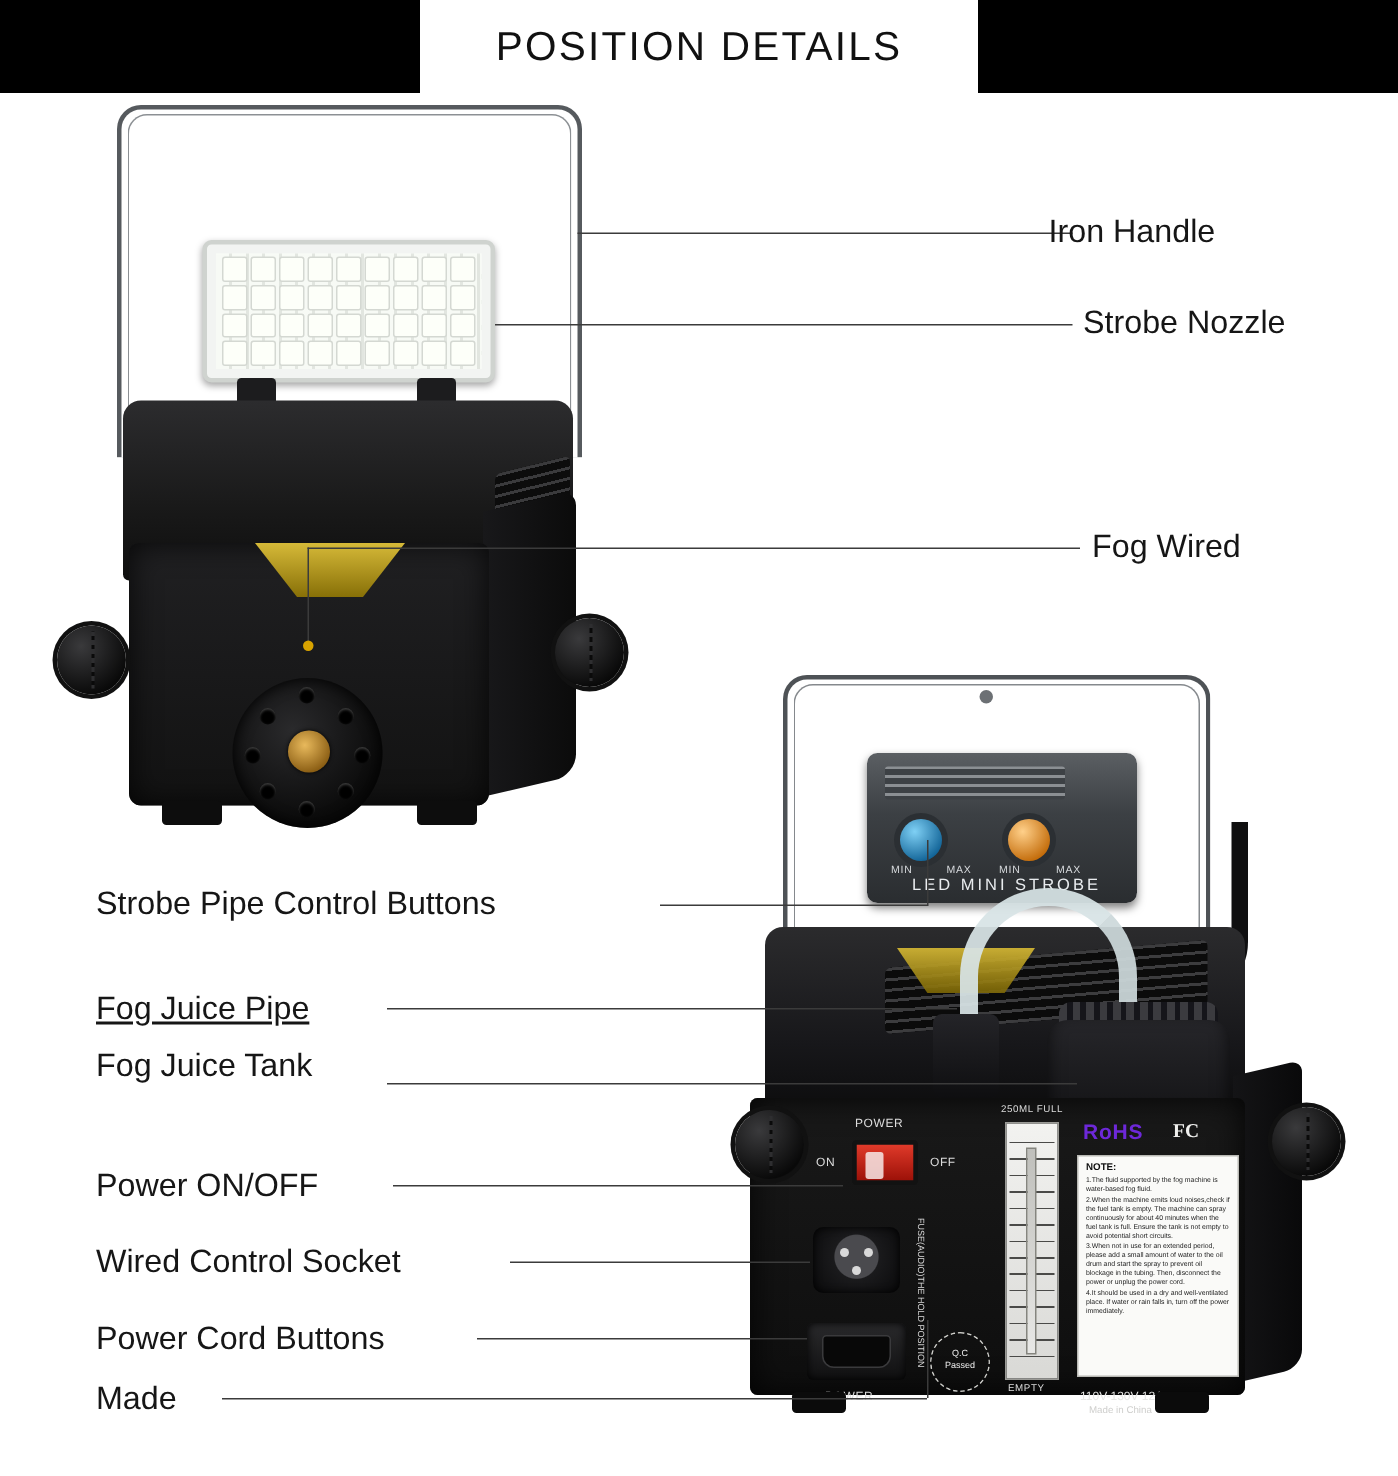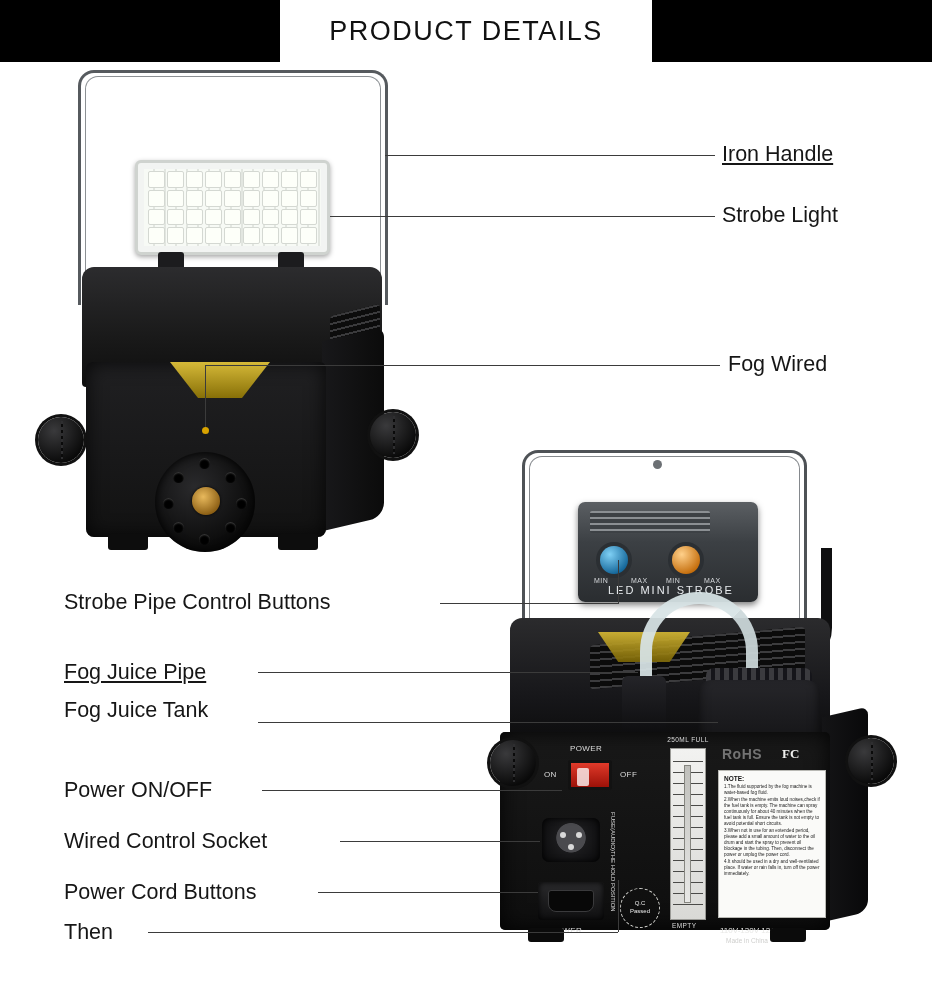--- a/index.html
+++ b/index.html
@@ -292,21 +292,21 @@
     border:1px solid #85857f;
   }
   .note-card {
     position:absolute; left:248px; top:330px; width:108px; height:148px;
     background:#fafaf8; border:1px solid #b9b9b4;
     padding:4px 5px; overflow:hidden;
   }
   .note-title { font-size:6.5px; font-weight:bold; color:#111; margin-bottom:2px; }
   .note-item { font-size:4.6px; color:#222; line-height:1.28; margin-bottom:1.5px; }
   .rohs {
-    position:absolute; left:252px; top:306px; color:#737373; font-size:14px; font-weight:bold;
+    position:absolute; left:252px; top:306px; color:#6d28d9; font-size:14px; font-weight:bold;
     letter-spacing:.5px;
   }
   .fcc {
     position:absolute; left:312px; top:306px; color:#f0f0ee; font-size:13px; font-weight:bold;
     font-family:"Liberation Serif", serif;
   }
   .xlr {
     position:absolute; left:72px; top:378px; width:58px; height:44px;
     background: radial-gradient(circle at 50% 45%, #4a4a4e 0 38%, #1a1a1c 40%, #0a0a0b 100%);
     border-radius:7px;
@@ -332,39 +332,39 @@
   }
   .fuse-label-v {
     position:absolute; left:146px; top:372px; color:#dcdcdc; font-size:6px;
     transform: rotate(90deg); transform-origin: left top; white-space:nowrap;
   }
   .volt { position:absolute; left:250px; top:486px; color:#e8e8e6; font-size:8px; }
   .made { position:absolute; left:256px; top:497px; color:#cfcfcd; font-size:6.5px; }
   .foot-bot { position:absolute; width:36px; height:14px; background:#0b0b0b; border-radius:3px; }
 
   
-  .lbl-iron-handle { left: 722px; top: 142px; text-decoration: underline; }
+  .lbl-iron-handle { left: 699px; top: 142px; }
   .lbl-strobe-light { left: 722px; top: 203px; }
   .lbl-fog-nozzle { left: 728px; top: 352px; }
 
   
   .lbl-strobe-ctrl { left: 64px; top: 590px; }
   .lbl-fog-pipe { left: 64px; top: 660px; text-decoration: underline; }
   .lbl-fog-tank { left: 64px; top: 698px; }
   .lbl-power-onoff { left: 64px; top: 778px; }
   .lbl-wired-socket { left: 64px; top: 829px; }
   .lbl-cord-socket { left: 64px; top: 880px; }
   .lbl-fuse { left: 64px; top: 920px; }
 </style>
 </head>
 <body>
 
 <div class="header-band">
   <div class="header-inner">
-    <div class="header-title">PRODUCT DETAILS</div>
+    <div class="header-title">POSITION DETAILS</div>
   </div>
 </div>
 
 <div class="machine-top">
 
   <div class="handle-top"></div>
   <div class="handle-top2"></div>
 
   <div class="strobe-panel">
     <div class="strobe-leds">
@@ -533,21 +533,21 @@
 <div class="leader" style="left:262px;top:790px;width:300px;"></div>
 
 <div class="leader" style="left:340px;top:841px;width:200px;"></div>
 
 <div class="leader" style="left:318px;top:892px;width:220px;"></div>
 
 <div class="leader" style="left:148px;top:932px;width:470px;"></div>
 <div class="leader-v" style="left:618px;top:880px;height:52px;"></div>
 
 <div class="label lbl-iron-handle">Iron Handle</div>
-<div class="label lbl-strobe-light">Strobe Light</div>
+<div class="label lbl-strobe-light">Strobe Nozzle</div>
 <div class="label lbl-fog-nozzle">Fog Wired</div>
 <div class="label lbl-strobe-ctrl">Strobe Pipe Control Buttons</div>
 <div class="label lbl-fog-pipe">Fog Juice Pipe</div>
 <div class="label lbl-fog-tank">Fog Juice Tank</div>
 <div class="label lbl-power-onoff">Power ON/OFF</div>
 <div class="label lbl-wired-socket">Wired Control Socket</div>
 <div class="label lbl-cord-socket">Power Cord Buttons</div>
-<div class="label lbl-fuse">Then</div>
+<div class="label lbl-fuse">Made</div>
 
 </body></html>

